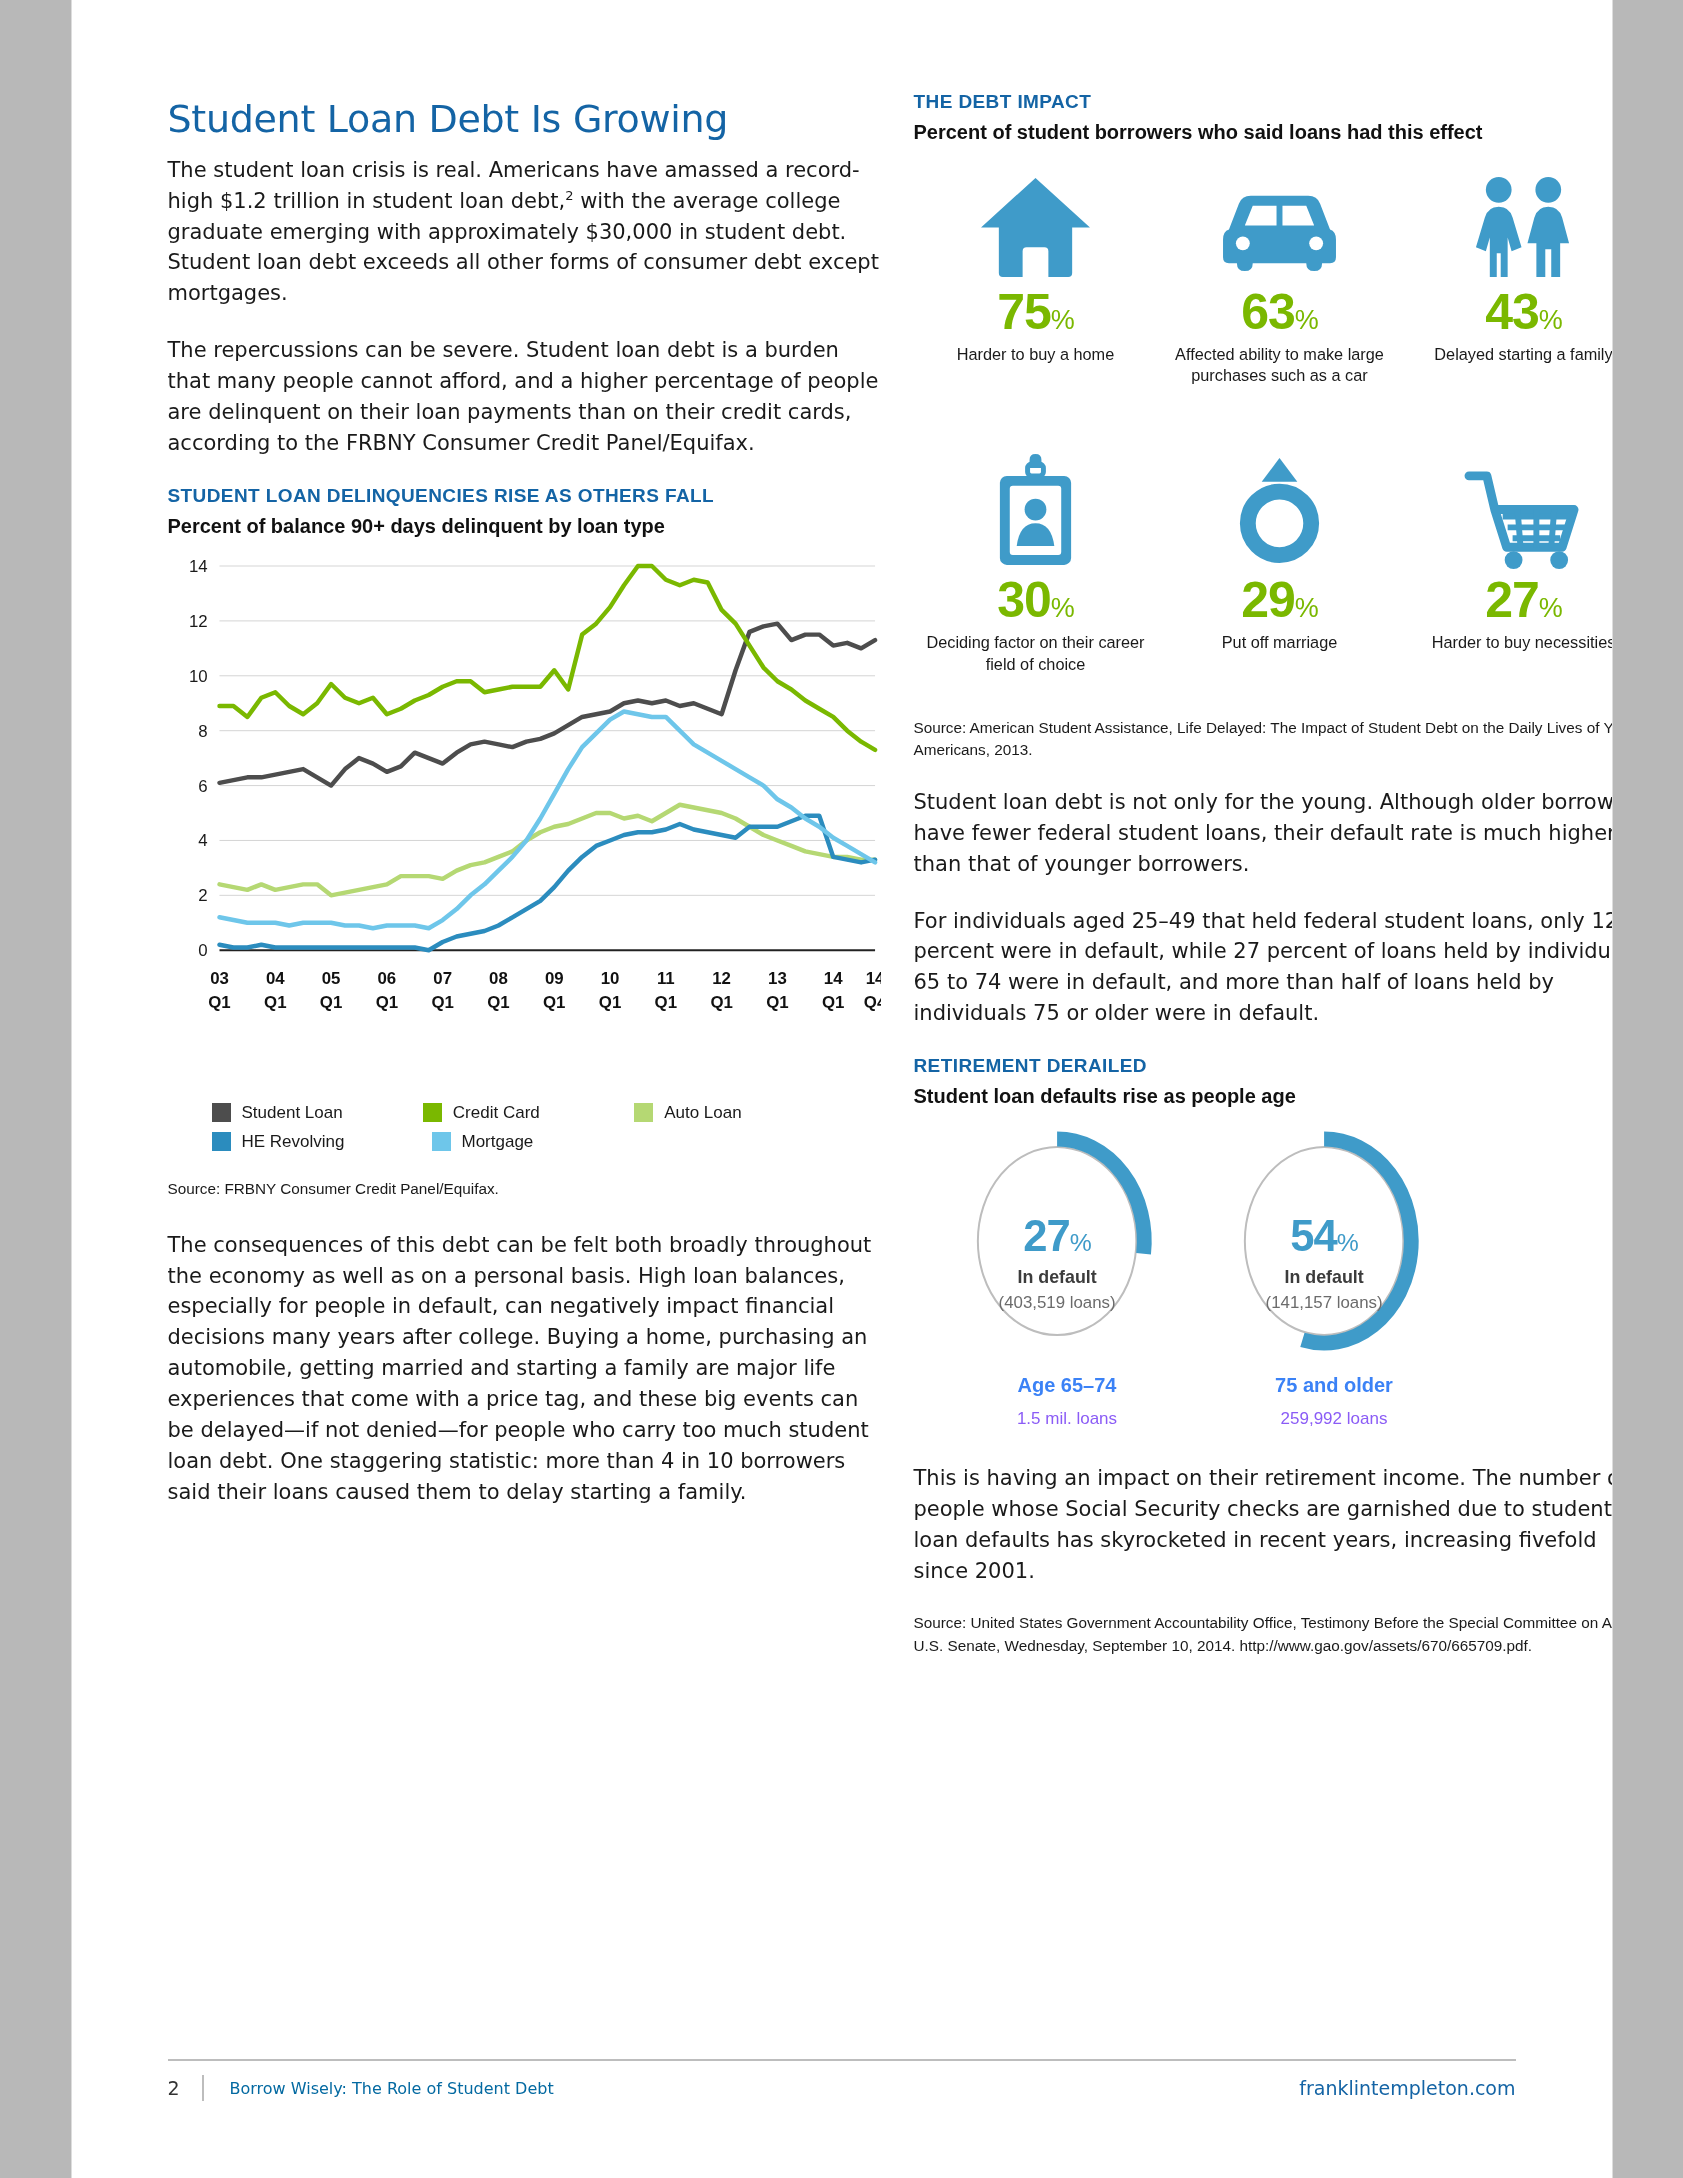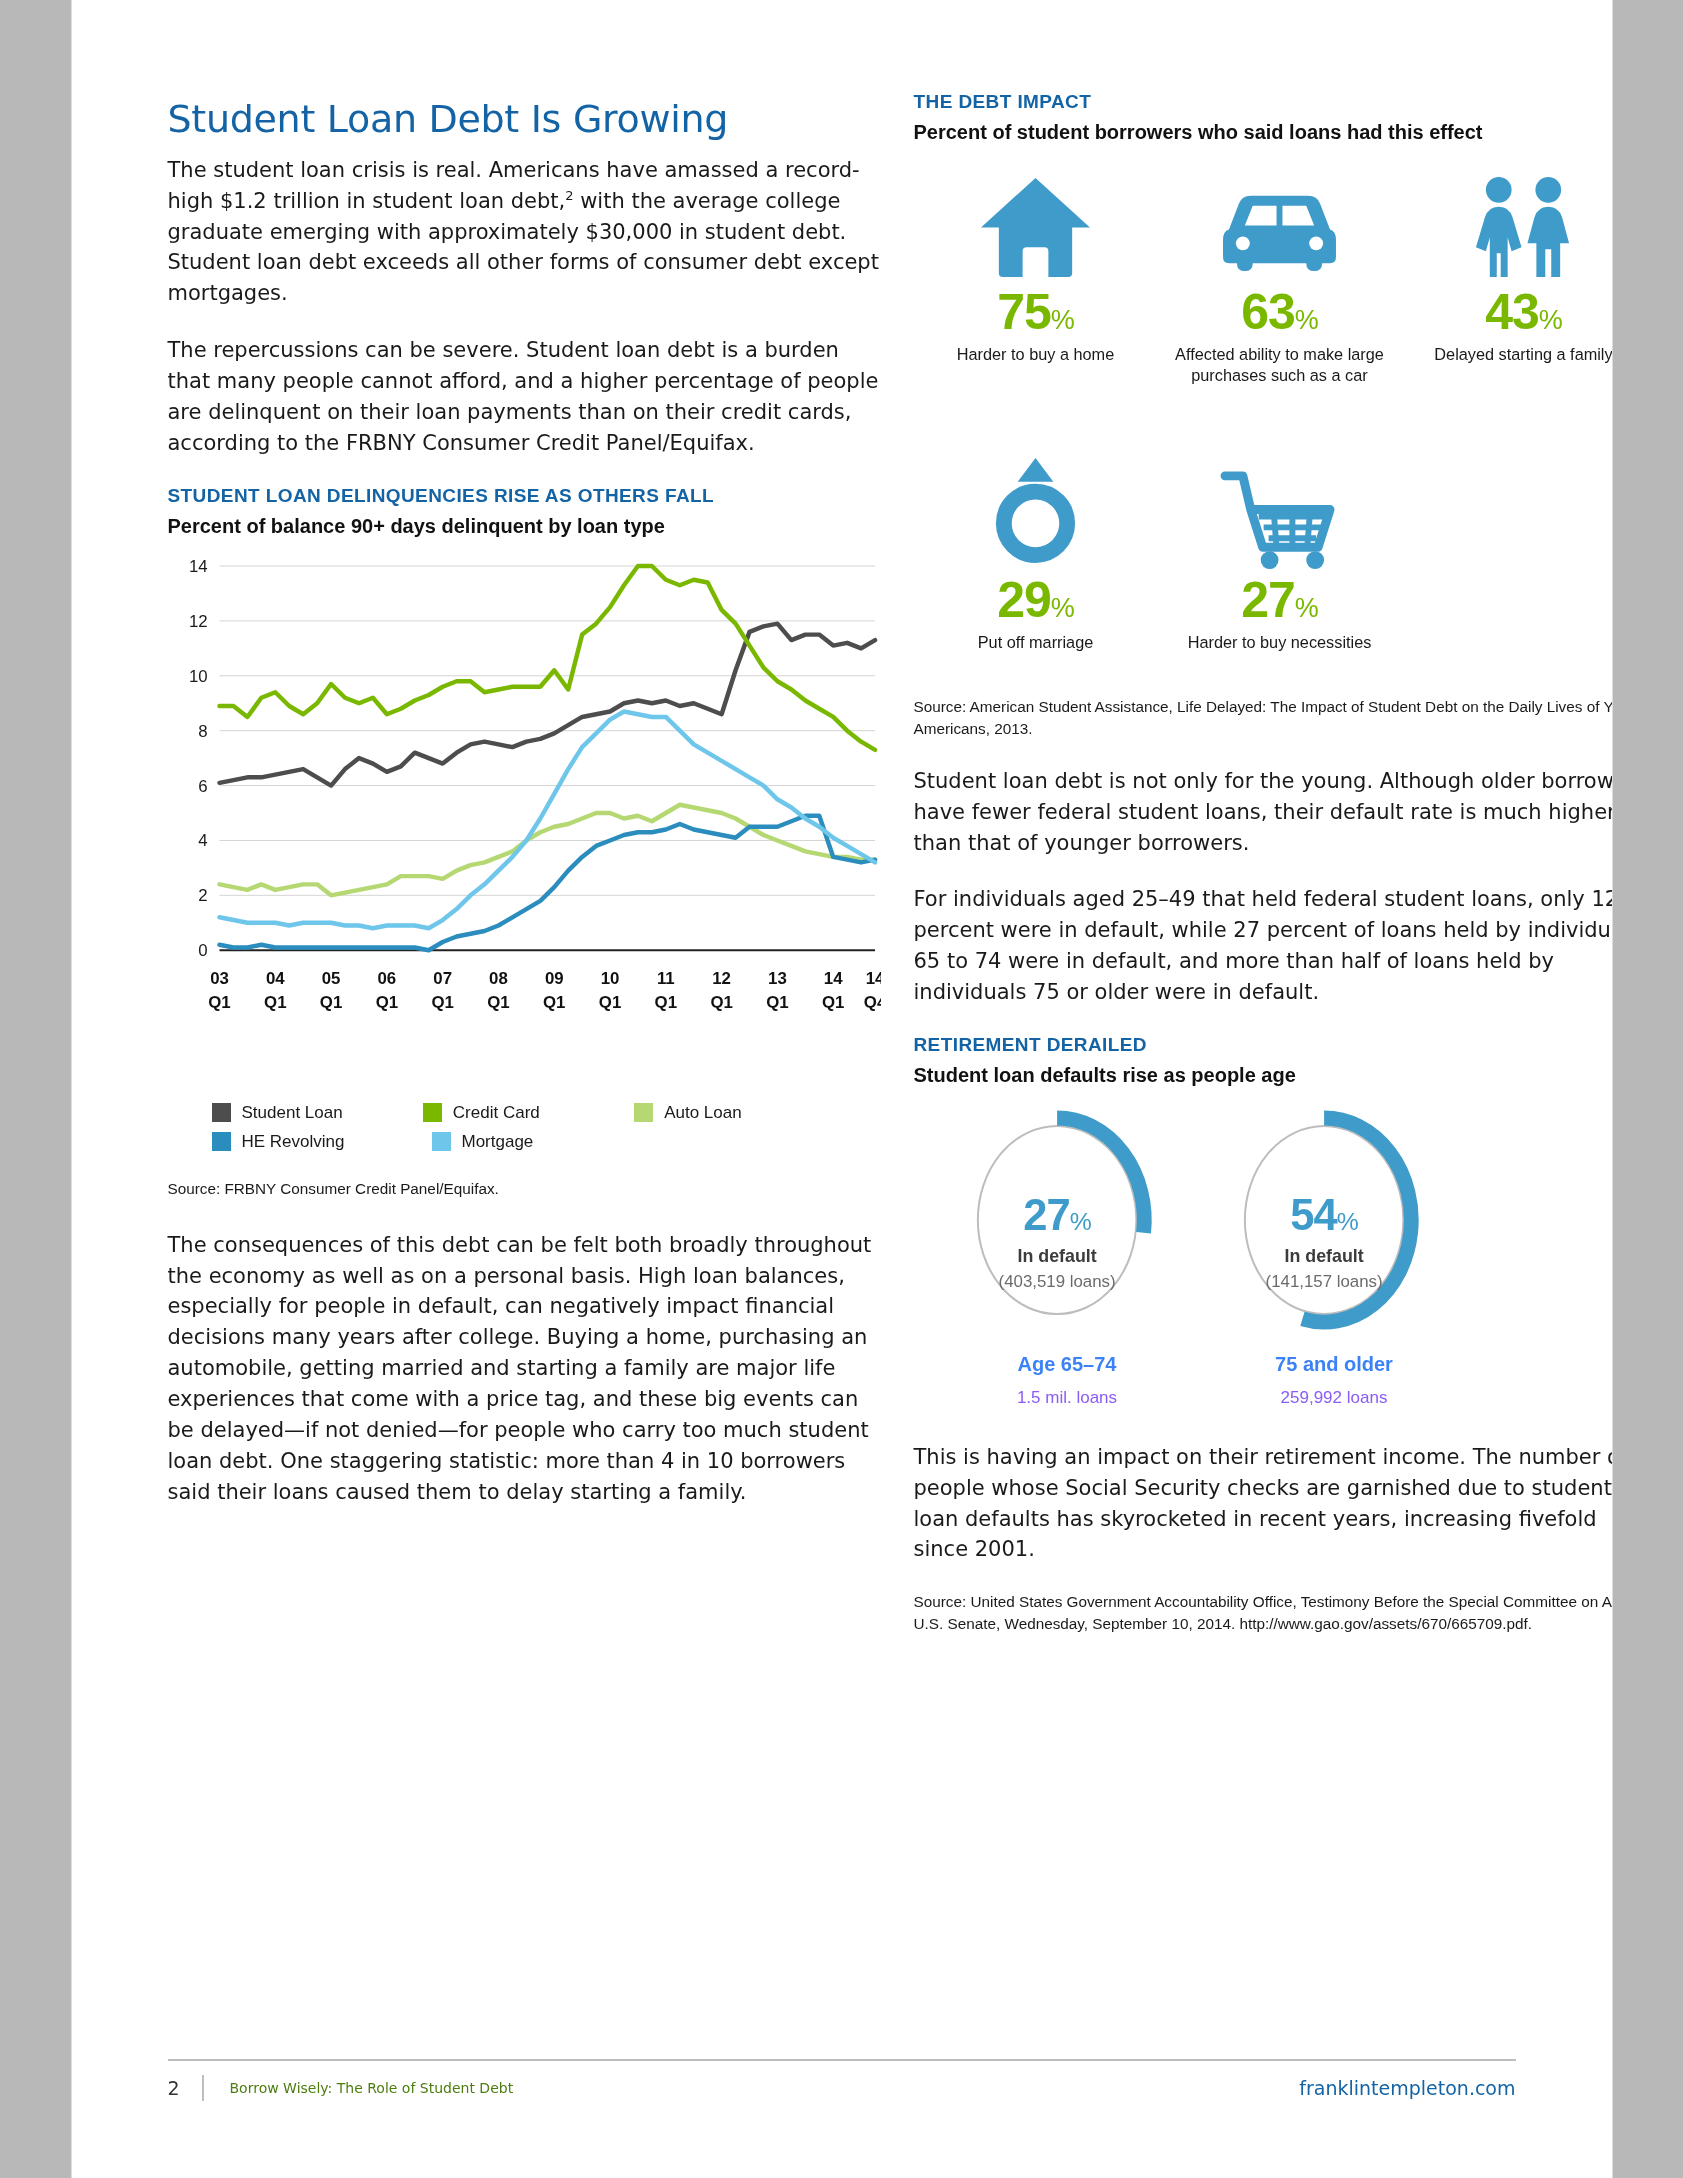--- a/index.html
+++ b/index.html
@@ -66,21 +66,21 @@
   .donutinner{position:relative;width:208px;height:238px;margin:0 auto;}
   .dage{font-family:"Liberation Sans",sans-serif;font-size:20px;font-weight:bold;color:#3b82f6;margin-top:12px;}
   .dloans{font-family:"Liberation Sans",sans-serif;font-size:17px;color:#8b5cf6;margin-top:12px;}
 
   
   .footer{position:absolute;left:96px;right:96px;bottom:77px;}
   .footline{height:2px;background:#bdbdbd;width:100%;}
   .footrow{display:flex;align-items:center;margin-top:14px;}
   .fpage{font-family:"DejaVu Sans",sans-serif;font-size:19px;color:#333;width:34px;}
   .fdiv{width:2px;height:26px;background:#bdbdbd;margin-right:26px;}
-  .ftitle{font-family:"DejaVu Sans",sans-serif;font-size:14px;color:#4d7c0f;flex:1;}
+  .ftitle{font-family:"DejaVu Sans",sans-serif;font-size:16px;color:#0369a1;flex:1;}
   .furl{font-family:"DejaVu Sans",sans-serif;font-size:19px;color:#1464a5;}
 
   .ylab{font-family:"Liberation Sans",sans-serif;font-size:17px;fill:#1a1a1a;}
   .xlab{font-family:"Liberation Sans",sans-serif;font-size:17px;font-weight:bold;fill:#111;}
 </style>
 </head>
 <body>
 
 <div class="page">
 
@@ -214,20 +214,34 @@
             <circle cx="35" cy="16" r="13" fill="#3f9bc9"></circle>
             <path d="M35 33 Q24 33 21 44 L12 74 L22 78 L26 64 L26 104 L33 104 L33 80 L37 80 L37 104 L44 104 L44 64 L48 78 L58 74 L49 44 Q46 33 35 33 Z" fill="#3f9bc9"></path>
             <circle cx="85" cy="16" r="13" fill="#3f9bc9"></circle>
             <path d="M85 33 Q74 33 71 44 L64 70 L73 70 L73 104 L82 104 L82 76 L88 76 L88 104 L97 104 L97 70 L106 70 L99 44 Q96 33 85 33 Z" fill="#3f9bc9"></path>
           </svg>
         </div>
         <div class="statnum"><span>43</span><span class="pct">%</span></div>
         <div class="statlabel">Delayed starting a family</div>
       </div>
 
+      <div class="stat" style="margin-top:46px;">
+        <div class="staticon">
+          <svg width="91" height="117" viewBox="0 0 92 118">
+            <path d="M46 2 Q40 2 40 8 L40 16 L52 16 L52 8 Q52 2 46 2 Z" fill="#3f9bc9"></path>
+            <rect x="38" y="12" width="16" height="12" rx="4" fill="none" stroke="#3f9bc9" stroke-width="5"></rect>
+            <rect x="10" y="24" width="72" height="90" rx="7" fill="#3f9bc9"></rect>
+            <rect x="20" y="34" width="52" height="70" rx="3" fill="#ffffff"></rect>
+            <circle cx="46" cy="58" r="11" fill="#3f9bc9"></circle>
+            <path d="M46 72 Q30 72 27 95 L65 95 Q62 72 46 72 Z" fill="#3f9bc9"></path>
+          </svg>
+        </div>
+        <div class="statnum"><span>30</span><span class="pct">%</span></div>
+        <div class="statlabel">Deciding factor on their career field of choice</div>
+      </div>
 
       <div class="stat" style="margin-top:46px;">
         <div class="staticon">
           <svg width="99" height="117" viewBox="0 0 100 118">
             <path d="M50 6 L32 30 L68 30 Z" fill="#3f9bc9"></path>
             <circle cx="50" cy="72" r="32" fill="none" stroke="#3f9bc9" stroke-width="16"></circle>
           </svg>
         </div>
         <div class="statnum"><span>29</span><span class="pct">%</span></div>
         <div class="statlabel">Put off marriage</div>

